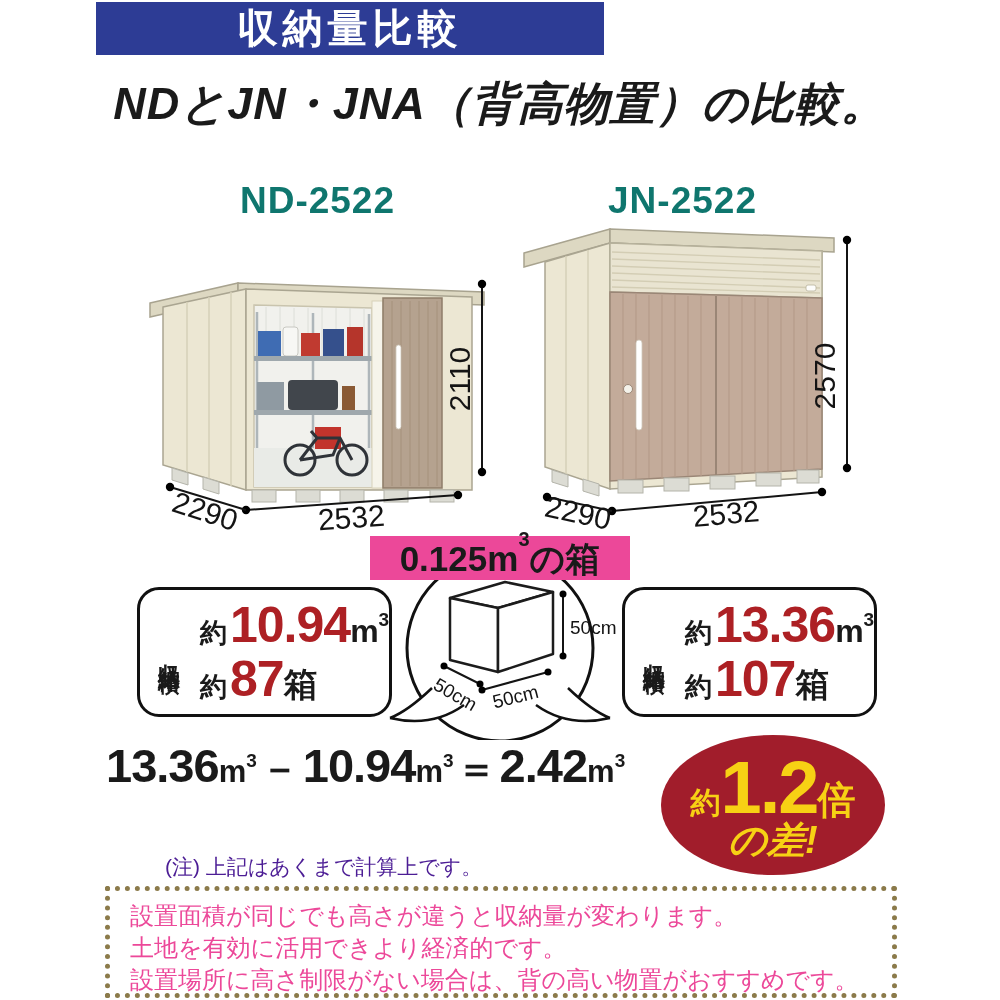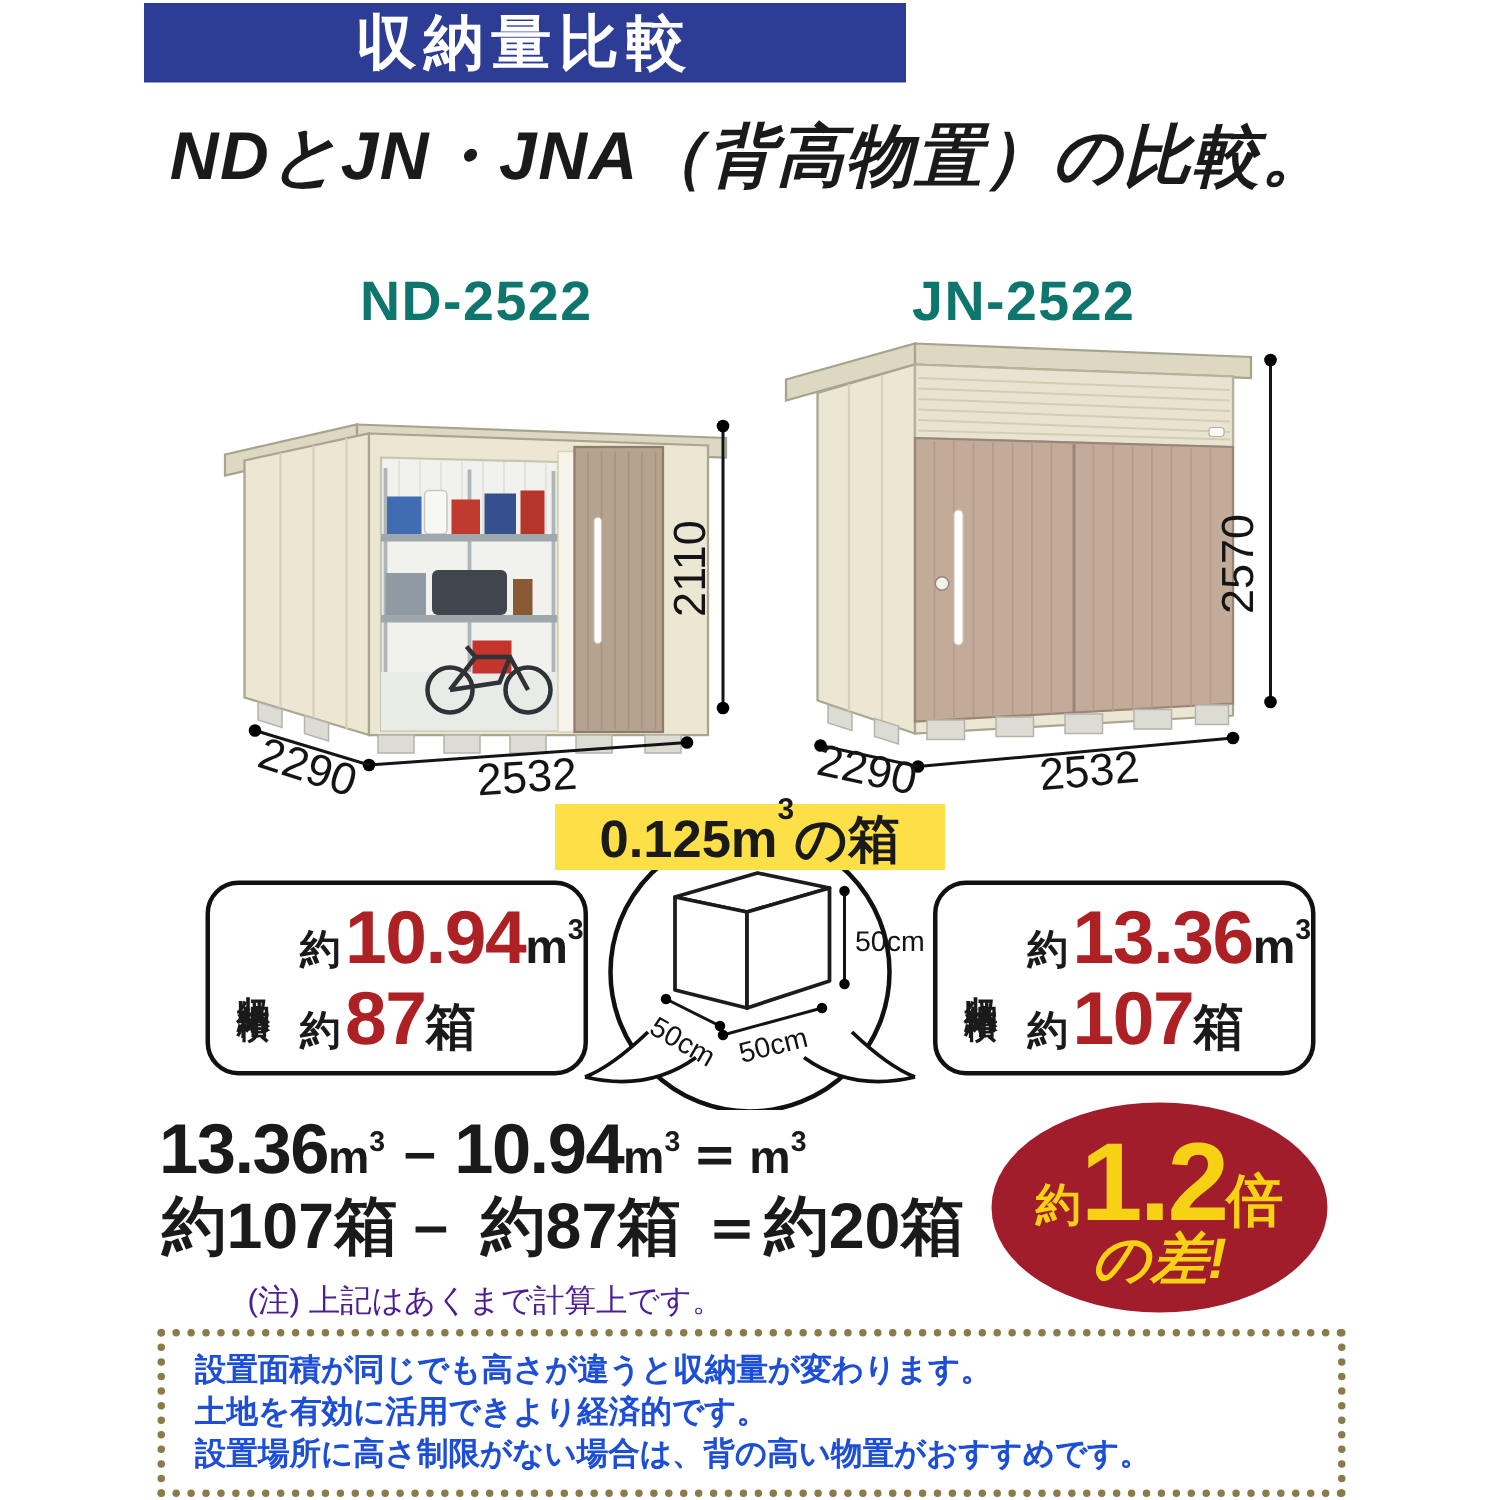--- a/index.html
+++ b/index.html
@@ -29,21 +29,21 @@
   .wall   { fill:#ece7d3; stroke:#aaa591; stroke-width:1.5; }
   .fascia { fill:#ddd8c2; stroke:#a8a38f; stroke-width:1.5; }
   .panel  { stroke:#d6d0b8; stroke-width:1.5; }
   .foot   { fill:#dcdcd4; stroke:#b4b4aa; stroke-width:1; }
   .dim    { stroke:#141414; stroke-width:2; }
   .dimtxt { font-size:30px; }
   .cubetxt{ font-size:19px; }
   
   .cube-title {
     position:absolute; left:370px; top:536px; width:260px; height:44px; z-index:2;
-    background:#fde047; text-align:center; font-size:35px; font-weight:600;
+    background:#ec4899; text-align:center; font-size:35px; font-weight:600;
   }
   .cube-title sup { font-size:20px; position:relative; top:-12px; }
   
   .vol-box {
     position:absolute; top:587px; width:255px; height:130px; z-index:3;
     background:#fff; border:3.5px solid #111; border-radius:22px;
     display:flex; align-items:stretch; padding:8px 10px 8px 14px;
   }
   .vol-box.left  { left:137px; }
   .vol-box.right { left:622px; }
@@ -74,21 +74,21 @@
   .badge-l1 { display:flex; align-items:baseline; line-height:1; }
   .b-approx { font-size:30px; font-weight:700; }
   .b-value  { font-size:74px; font-weight:700; letter-spacing:-2px; }
   .b-times  { font-size:38px; font-weight:700; }
   .badge-l2 { font-size:38px; font-weight:700; line-height:1; margin-top:-4px;font-style:italic; }
   
   .footer-box {
     position:absolute; left:105px; top:886px; width:792px; height:112px;
     border:5px dotted #8b7a4a; padding:9px 0 0 20px;
   }
-  .footer-box div { font-size:21px; font-weight:700; line-height:1.33; color:#1d4ed8; }
+  .footer-box div { font-size:24px; font-weight:400; line-height:1.33; color:#ec4899; }
 </style>
 </head>
 <body>
 
 <div class="stage">
 
   <div class="banner">
     <span>収納量比較</span>
   </div>
 
@@ -321,24 +321,24 @@
 
   <div class="calc-l1">
     <span class="c-num">13.36</span>
       <span class="c-unit">m</span>
       <sup class="c-sup">3</sup>
       <span class="c-op">－</span>
       <span class="c-num">10.94</span>
       <span class="c-unit">m</span>
       <sup class="c-sup">3</sup>
       <span class="c-op">＝</span>
+      <span class="c-num">2.42</span>
       <span class="c-unit">m</span>
       <sup class="c-sup">3</sup>
   </div>
-  <div class="calc-l2">約107箱－ 約87箱 ＝約20箱</div>
   <div class="calc-note">(注) 上記はあくまで計算上です。</div>
 
   <div class="badge">
     <div class="badge-l1">
       <span class="b-approx">約</span>
       <span class="b-value">1.2</span>
       <span class="b-times">倍</span>
     </div>
     <div class="badge-l2">の差!</div>
   </div>

